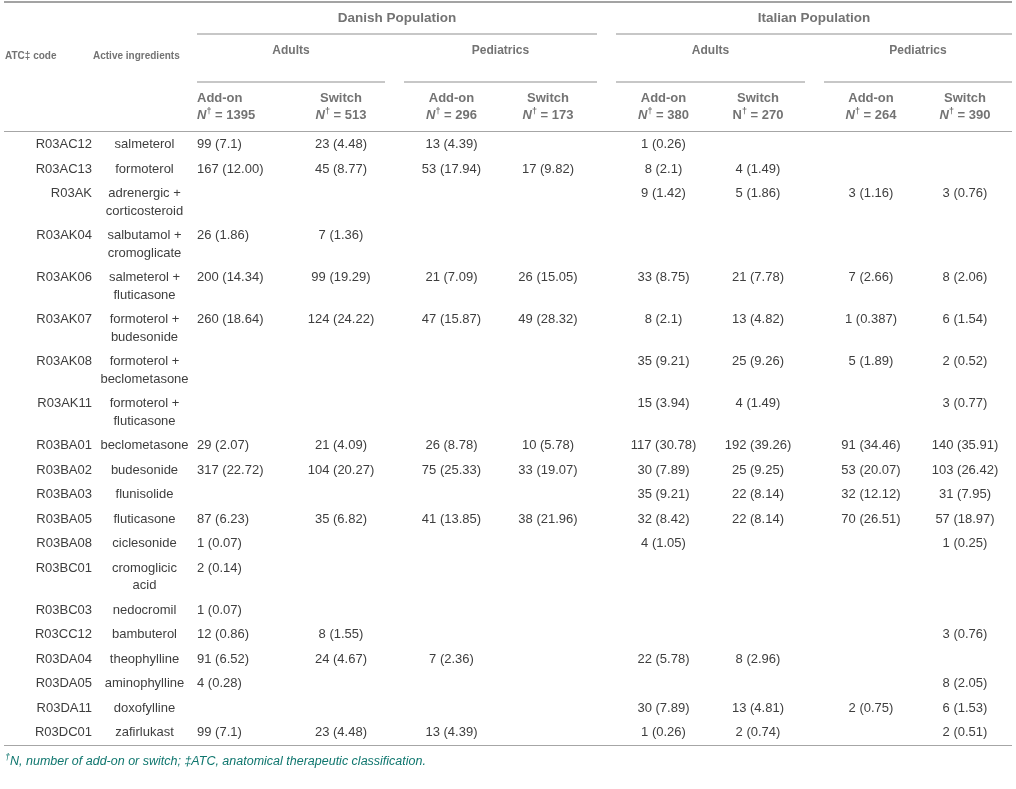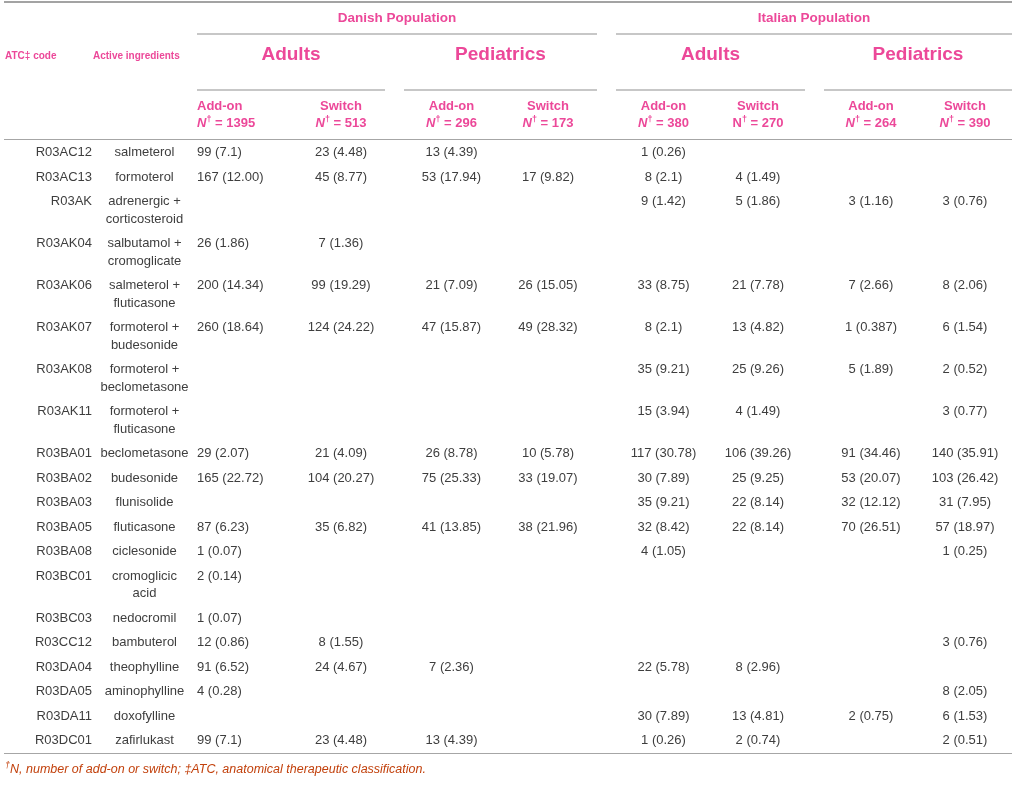--- a/index.html
+++ b/index.html
@@ -26,38 +26,38 @@
   col.w-c1 { width: 100px; }
   col.w-c2 { width: 88px; }
   col.w-sp { width: 19px; }
   col.w-c3 { width: 95px; }
   col.w-c4 { width: 98px; }
   col.w-c5 { width: 95px; }
   col.w-c6 { width: 94px; }
   col.w-c7 { width: 94px; }
   col.w-c8 { width: 94px; }
 
-  th { font-weight: bold; color: #ec4899; }
+  th { font-weight: bold; color: #737373; }
 
   th.rowhead {
     text-align: left;
     vertical-align: top;
     padding: 43px 0 0 1px;
     font-size: 10px;
     line-height: 19px;
   }
   th.pop {
     font-size: 13.5px;
     text-align: center;
     vertical-align: top;
     padding: 7px 0 8px 0;
     border-bottom: 2px solid #c7c7c7;
   }
   th.grp {
-    font-size: 19px;
+    font-size: 12px;
     text-align: center;
     vertical-align: top;
     padding: 8px 0 24px 0;
     border-bottom: 2px solid #c7c7c7;
     margin-top: 24px;
   }
   th.mcell {
     font-size: 13px;
     text-align: center;
     vertical-align: bottom;
@@ -83,21 +83,21 @@
     white-space: nowrap;
   }
   tbody td.atc { text-align: right; padding-left: 1px; }
   tbody td.ing { text-align: center; white-space: normal; }
   tbody td.v.left { text-align: left; }
 
   #footnote {
     margin: 8px 4px 0 5px;
     font-style: italic;
     font-size: 12.5px;
-    color: #c2410c;
+    color: #0f766e;
   }
 </style>
 </head>
 <body>
 
 <div id="page">
   <table>
     <colgroup>
       <col class="w-atc">
         <col class="w-ing">
@@ -292,29 +292,29 @@
         <tr>
           <td class="atc">R03BA01</td>
           <td class="ing">beclometasone</td>
           <td class="v left">29 (2.07)</td>
           <td class="v">21 (4.09)</td>
           <td class="sp"></td>
           <td class="v">26 (8.78)</td>
           <td class="v">10 (5.78)</td>
           <td class="sp"></td>
           <td class="v">117 (30.78)</td>
-          <td class="v">106 (39.26)</td>
+          <td class="v">192 (39.26)</td>
           <td class="sp"></td>
           <td class="v">91 (34.46)</td>
           <td class="v">140 (35.91)</td>
         </tr>
         <tr>
           <td class="atc">R03BA02</td>
           <td class="ing">budesonide</td>
-          <td class="v left">165 (22.72)</td>
+          <td class="v left">317 (22.72)</td>
           <td class="v">104 (20.27)</td>
           <td class="sp"></td>
           <td class="v">75 (25.33)</td>
           <td class="v">33 (19.07)</td>
           <td class="sp"></td>
           <td class="v">30 (7.89)</td>
           <td class="v">25 (9.25)</td>
           <td class="sp"></td>
           <td class="v">53 (20.07)</td>
           <td class="v">103 (26.42)</td>

